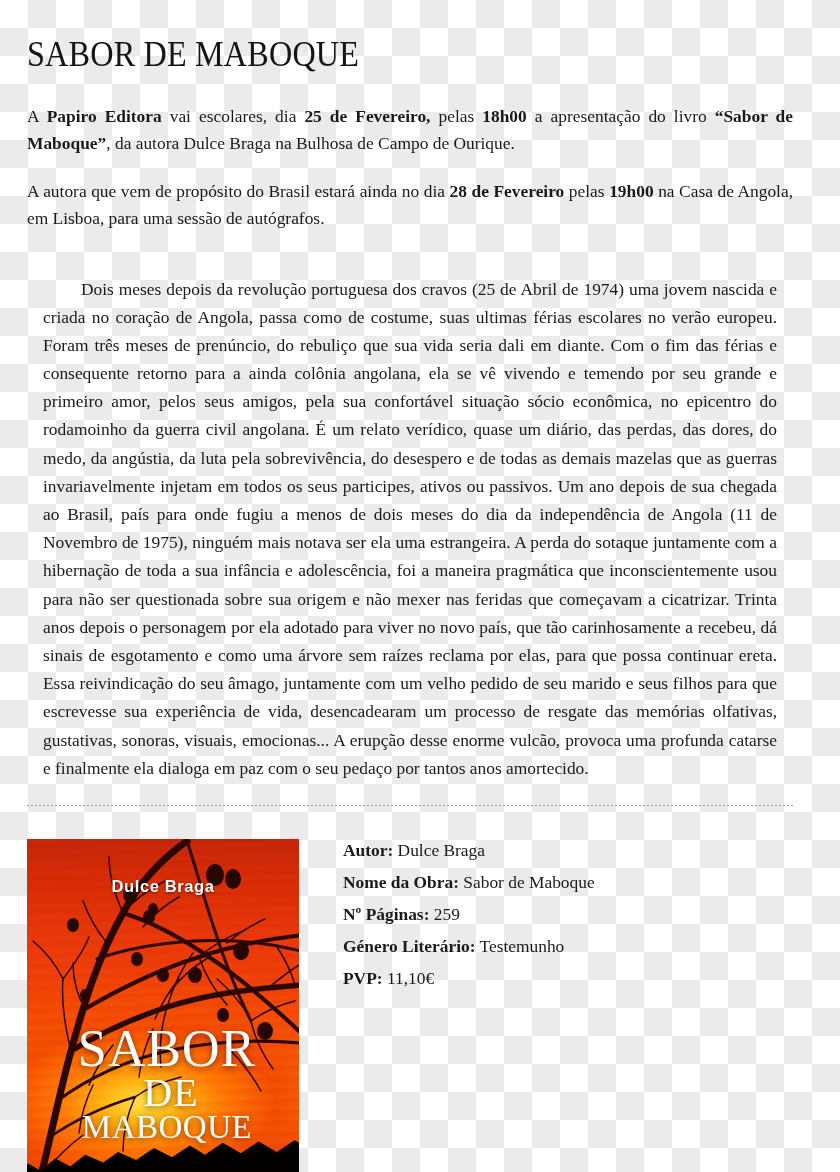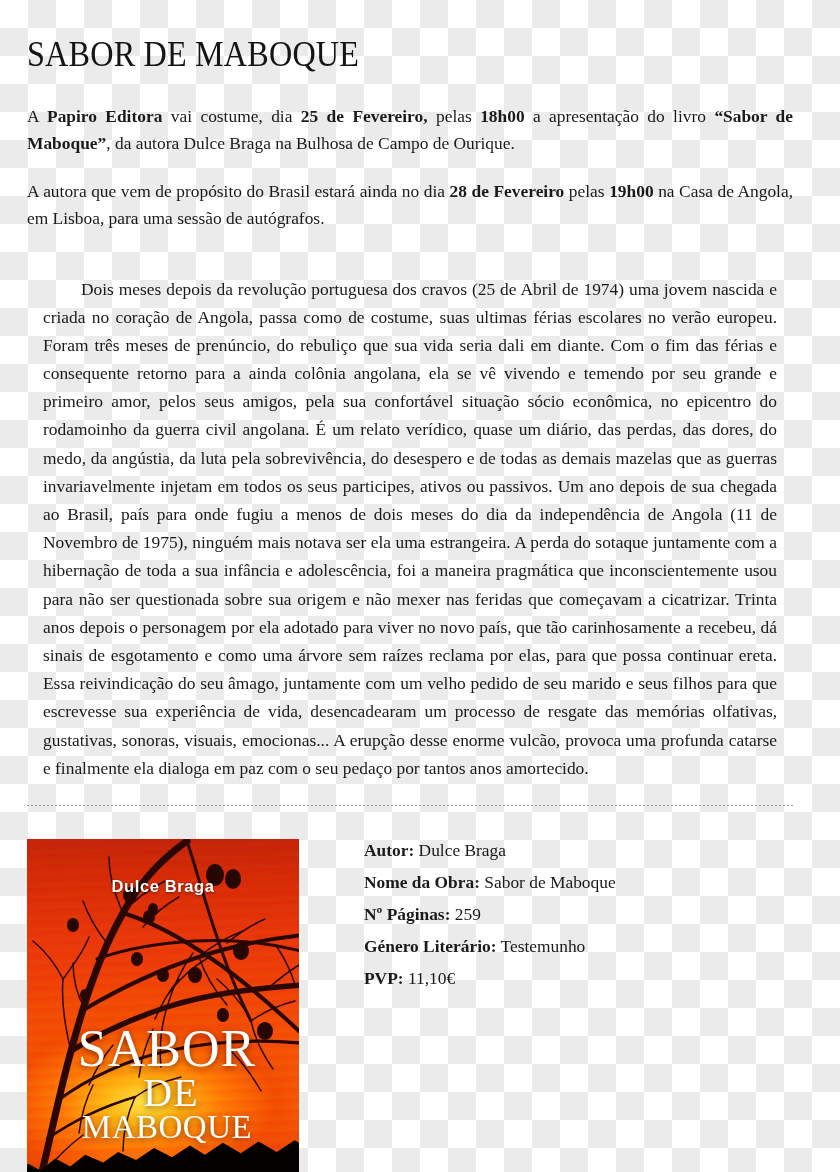--- a/index.html
+++ b/index.html
@@ -218,34 +218,33 @@
     padding-top: 3px;
   }
   .meta-row {
     font-size: 17.4px;
     line-height: 1.0;
     margin-bottom: 14.5px;
     white-space: nowrap;
   }
   .meta-label {
     font-weight: 700;
-    margin-left: 21px;
   }
   .meta-value {
     font-weight: 400;
   }
 </style>
 </head>
 <body>
 
 <div class="page">
 
   <h1 class="doc-title">SABOR DE MABOQUE</h1>
 
-  <p class="intro"><span>A </span><b>Papiro Editora</b><span> vai costume, dia </span><b>25 de Fevereiro,</b><span> pelas </span><b>18h00</b><span> a apresentação do livro </span><b>“Sabor de Maboque”</b><span>, da autora Dulce Braga na Bulhosa de Campo de Ourique.</span></p>
+  <p class="intro"><span>A </span><b>Papiro Editora</b><span> vai escolares, dia </span><b>25 de Fevereiro,</b><span> pelas </span><b>18h00</b><span> a apresentação do livro </span><b>“Sabor de Maboque”</b><span>, da autora Dulce Braga na Bulhosa de Campo de Ourique.</span></p>
 
   <p class="intro"><span>A autora que vem de propósito do Brasil estará ainda no dia </span><b>28 de Fevereiro</b><span> pelas </span><b>19h00</b><span> na Casa de Angola, em Lisboa, para uma sessão de autógrafos.</span></p>
 
   <p class="body-text">Dois meses depois da revolução portuguesa dos cravos (25 de Abril de 1974) uma jovem nascida e criada no coração de Angola, passa como de costume, suas ultimas férias escolares no verão europeu. Foram três meses de prenúncio, do rebuliço que sua vida seria dali em diante. Com o fim das férias e consequente retorno para a ainda colônia angolana, ela se vê vivendo e temendo por seu grande e primeiro amor, pelos seus amigos, pela sua confortável situação sócio econômica, no epicentro do rodamoinho da guerra civil angolana. É um relato verídico, quase um diário, das perdas, das dores, do medo, da angústia, da luta pela sobrevivência, do desespero e de todas as demais mazelas que as guerras invariavelmente injetam em todos os seus participes, ativos ou passivos. Um ano depois de sua chegada ao Brasil, país para onde fugiu a menos de dois meses do dia da independência de Angola (11 de Novembro de 1975), ninguém mais notava ser ela uma estrangeira. A perda do sotaque juntamente com a hibernação de toda a sua infância e adolescência, foi a maneira pragmática que inconscientemente usou para não ser questionada sobre sua origem e não mexer nas feridas que começavam a cicatrizar. Trinta anos depois o personagem por ela adotado para viver no novo país, que tão carinhosamente a recebeu, dá sinais de esgotamento e como uma árvore sem raízes reclama por elas, para que possa continuar ereta. Essa reivindicação do seu âmago, juntamente com um velho pedido de seu marido e seus filhos para que escrevesse sua experiência de vida, desencadearam um processo de resgate das memórias olfativas, gustativas, sonoras, visuais, emocionas... A erupção desse enorme vulcão, provoca uma profunda catarse e finalmente ela dialoga em paz com o seu pedaço por tantos anos amortecido.</p>
 
   <div class="divider"></div>
 
   <div class="lower">
 
     <div class="cover-wrap">

